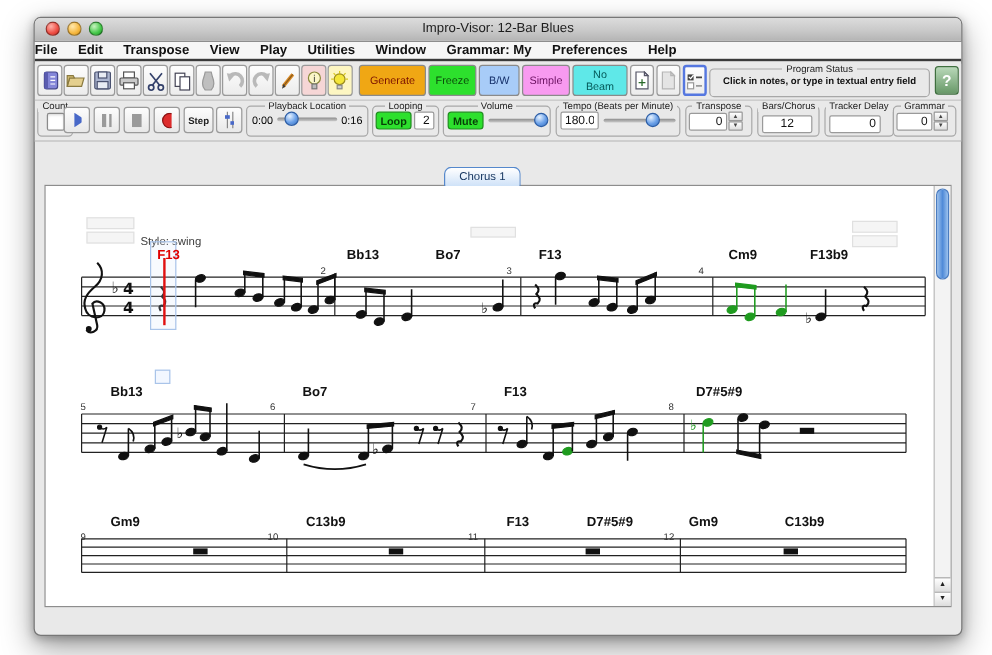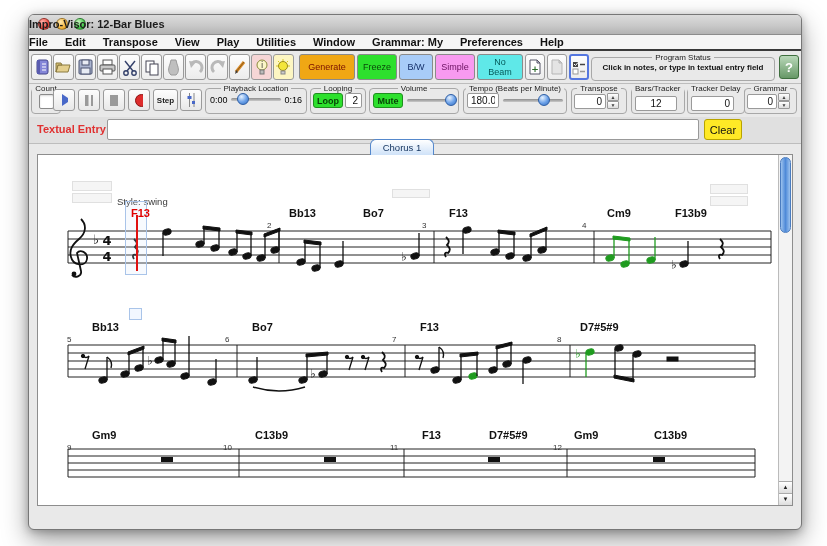--- a/index.html
+++ b/index.html
@@ -7,21 +7,21 @@
   .page{position:relative;width:827px;height:546px;}
   .window{position:absolute;left:28px;top:14px;width:772px;height:514px;background:#e9e9e9;
     border:1px solid #777;border-radius:6px;box-shadow:0 10px 26px rgba(0,0,0,.38),0 2px 8px rgba(0,0,0,.25);}
   
   .titlebar{position:absolute;left:0;top:0;right:0;height:19px;border-radius:5px 5px 0 0;
     background:linear-gradient(#dcdcdc,#c9c9c9 55%,#b4b4b4);border-bottom:1px solid #8d8d8d;}
   .light{position:absolute;top:3px;width:12px;height:12px;border-radius:50%;border:1px solid rgba(0,0,0,.35);box-sizing:border-box;}
   .light.red{left:9px;background:radial-gradient(circle at 35% 30%,#ffb3ab,#ee4d43 60%,#c22a20);}
   .light.yellow{left:27px;background:radial-gradient(circle at 35% 30%,#ffe9b0,#f6b73e 60%,#cf8f16);}
   .light.green{left:45px;background:radial-gradient(circle at 35% 30%,#c9f4c0,#43c748 60%,#1f9427);}
-  .wtitle{position:absolute;left:0;right:0;top:3px;font-size:11px;font-weight:700;color:#1c1c1c;}
+  .wtitle{position:absolute;left:0;right:0;top:3px;text-align:center;font-size:11px;font-weight:400;color:#1c1c1c;}
   
   .menubar{position:absolute;left:0;top:20px;right:0;height:16px;background:#f6f6f6;border-bottom:2px solid #3a3a3a;
     display:flex;align-items:center;padding-left:0;gap:17px;box-sizing:border-box;}
   .menubar span{font-size:11px;font-weight:600;color:#111;cursor:default;}
   
   .toolbar1{position:absolute;left:0;top:38px;right:0;height:30px;background:#e9e9e9;border-bottom:1px solid #bdbdbd;}
   .toolbar2{position:absolute;left:0;top:69px;right:0;height:33px;background:#e9e9e9;border-bottom:1px solid #bdbdbd;}
   .ibtn{position:absolute;top:1px;height:26px;background:linear-gradient(#fdfdfd,#ececec);border:1px solid #9a9a9a;
     border-radius:3px;box-sizing:border-box;display:flex;align-items:center;justify-content:center;padding:0;}
   .cbtn{position:absolute;top:1px;height:26px;border:1px solid #8a8a8a;border-radius:3px;box-sizing:border-box;
@@ -313,44 +313,39 @@
       <legend>Transpose</legend>
       <div style="display:flex;align-items:center;gap:1px;padding:0 2px;">
         <input class="field num" style="width: 32px;" value="0">
         <span class="spin">
               <b>▲</b>
               <b>▼</b>
             </span>
       </div>
     </fieldset>
     <fieldset class="grp" style="left:602px;top:0;width:52px;height:30px">
-      <legend>Bars/Tracker</legend>
+      <legend>Bars/Chorus</legend>
       <input class="field ctr" style="width: 42px; margin: 0px 3px;" value="12">
     </fieldset>
     <fieldset class="grp" style="left:658px;top:0;width:53px;height:30px">
       <legend>Tracker Delay</legend>
       <input class="field num" style="width: 43px; margin: 0px 3px;" value="0">
     </fieldset>
     <fieldset class="grp" style="left:715px;top:0;width:53px;height:30px">
       <legend>Grammar</legend>
       <div style="display:flex;align-items:center;gap:1px;padding:0 2px;">
         <input class="field num" style="width: 30px;" value="0">
         <span class="spin">
               <b>▲</b>
               <b>▼</b>
             </span>
       </div>
     </fieldset>
   </div>
 
-  <div class="entryrow">
-    <span class="entrylabel">Textual Entry</span>
-    <input class="entryinput" value="" style="">
-    <button class="clearbtn">Clear</button>
-  </div>
 
   <div class="tabrow">
     <div class="tab">Chorus 1</div>
   </div>
 
   <div class="scorepanel">
 
     <div class="ph" style="left:34px;top:26px;width:40px;height:10px"></div>
     <div class="ph" style="left:34px;top:38px;width:40px;height:10px"></div>
     <div class="ph" style="left:354px;top:34px;width:38px;height:9px"></div>

